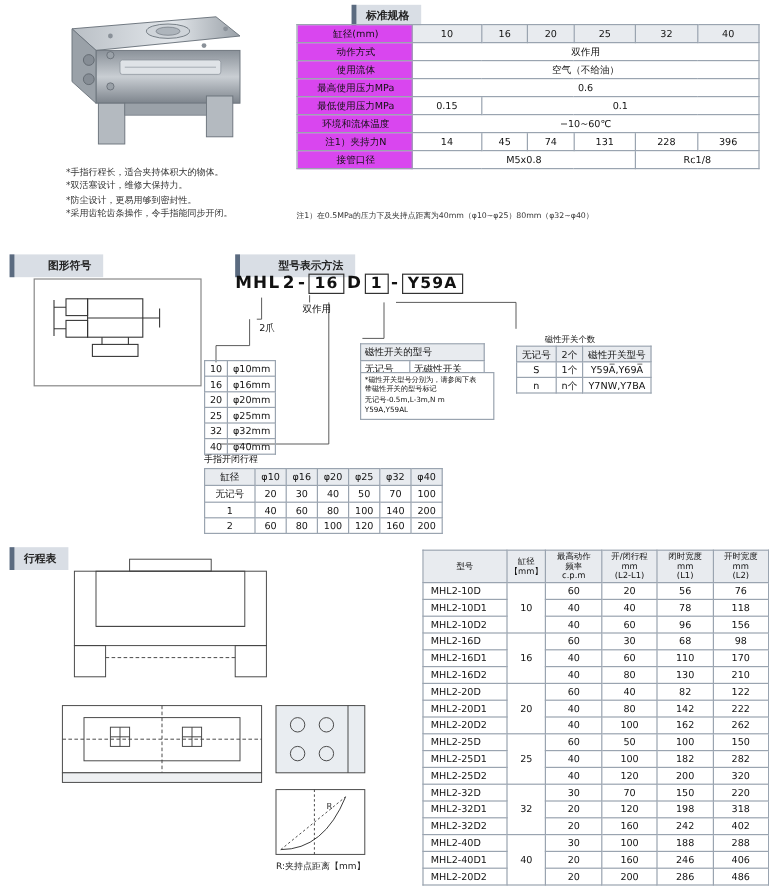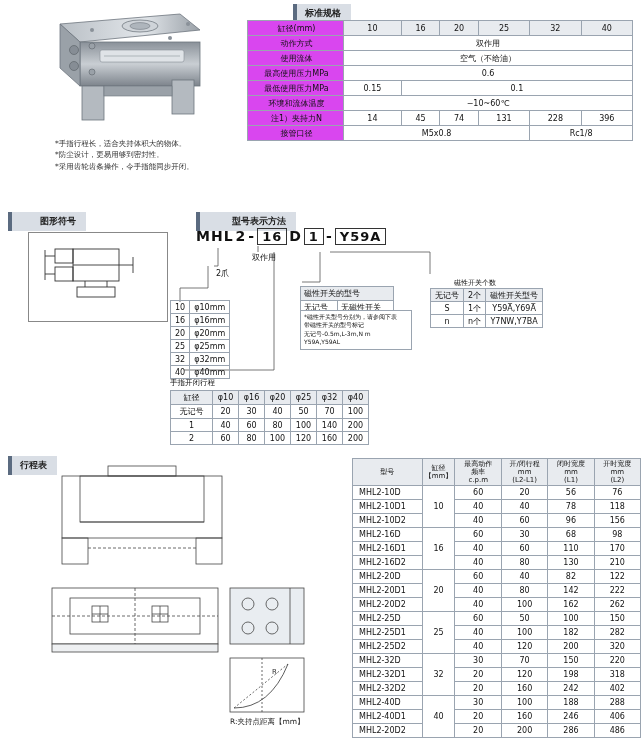--- a/index.html
+++ b/index.html
@@ -56,21 +56,21 @@
   #bore-table td.n { width: 16px; text-align:center; }
 
   #stroke-title { position:absolute; left:170px; top:378px; font-size:7.5px; }
   #stroke-table { position:absolute; left:170px; top:390px; }
   #stroke-table td { height:13px; width:26px; }
   #stroke-table td.first { width: 42px; }
 
   #twoclaw { position:absolute; left:216px; top:268px; font-size:8px; }
   #dblact { position:absolute; left:252px; top:252px; font-size:8px; }
 
-  #magnet-box { position:absolute; left:300px; top:286px; width:94px; }
+  #magnet-box { position:absolute; left:300px; top:286px; width:104px; }
   #magnet-box td { text-align:left; padding:1px 3px; }
 
   #magnet-note { position:absolute; left:300px; top:310px; width:112px; border:1px solid #9aa4b0; padding:2px 3px; font-size:6px; line-height:1.4; background:#fff;}
 
   #switch-title { position:absolute; left:430px; top:278px; font-size:7px;padding-left:24px;}
   #switch-table { position:absolute; left:430px; top:288px; }
   #switch-table td { height:13px; padding:0 4px; }
 
   
   #stroke-sec-title { position:absolute; left:8px; top:456px;font-family:Liberation Serif, serif; }
@@ -126,20 +126,21 @@
       <rect x="74" y="80" width="68" height="10" fill="#9aa1a8" stroke="#6d757d" stroke-width="0.6"></rect>
 
       <circle cx="62" cy="24" r="2" fill="#8a9199"></circle>
       <circle cx="158" cy="18" r="2" fill="#8a9199"></circle>
       <circle cx="140" cy="32" r="2" fill="#8a9199"></circle>
     </svg>
   </div>
 
   <div id="bullets">
     <div>*手指行程长，适合夹持体积大的物体。</div>
+    <div>*双活塞设计，维修大保持力。</div>
     <div>*防尘设计，更易用够到密封性。</div>
     <div>*采用齿轮齿条操作，令手指能同步开闭。</div>
   </div>
 
   <div id="spec-title" class="section-title">标准规格</div>
 
   <table id="spec-table">
     <tbody id="spec-body">
         <tr>
           <td class="label hdr">缸径(mm)</td>
@@ -181,20 +182,21 @@
           <td colspan="1">396</td>
         </tr>
         <tr>
           <td class="label">接管口径</td>
           <td colspan="4">M5x0.8</td>
           <td colspan="2">Rc1/8</td>
         </tr>
       </tbody>
   </table>
 
+  <div id="spec-note">注1）在0.5MPa的压力下及夹持点距离为40mm（φ10~φ25）80mm（φ32~φ40）</div>
 </div>
 
 <div id="sym-title" class="section-title">图形符号</div>
 
 <div id="sym-box">
   <svg width="138" height="88" viewBox="0 0 138 88">
     <rect x="26" y="16" width="18" height="14" fill="none" stroke="#333" stroke-width="0.9"></rect>
     <rect x="26" y="34" width="18" height="14" fill="none" stroke="#333" stroke-width="0.9"></rect>
     <rect x="44" y="16" width="46" height="32" fill="none" stroke="#333" stroke-width="0.9"></rect>
     <line x1="44" y1="32" x2="90" y2="32" stroke="#333" stroke-width="0.9"></line>

